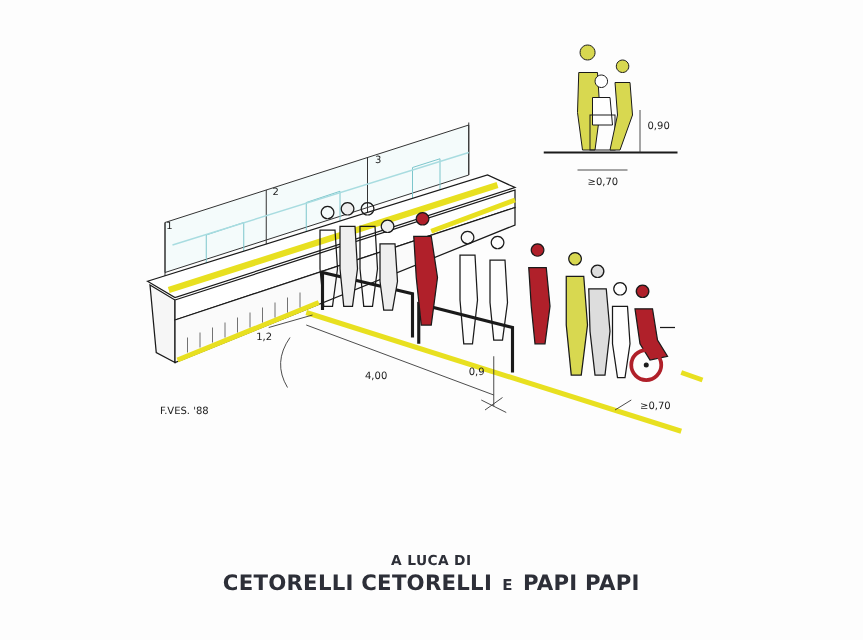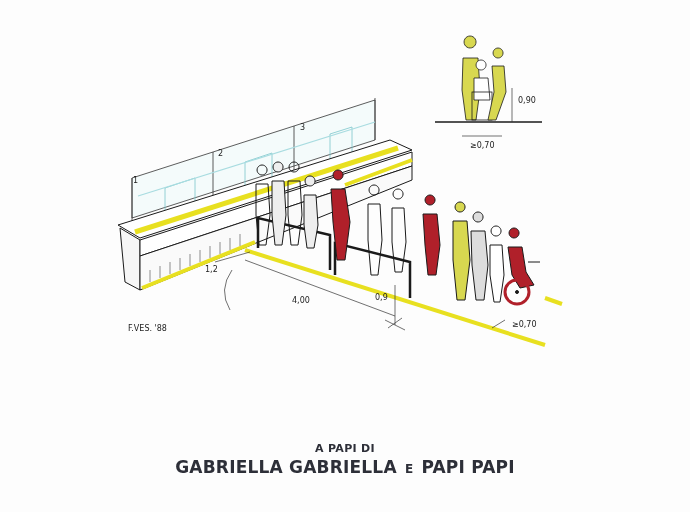--- a/index.html
+++ b/index.html
@@ -102,19 +102,19 @@
     <rect x="472" y="92" width="20" height="28" fill="none" stroke="#1a1a1a" stroke-width="0.8"></rect>
     <path d="M498 58 a5 5 0 1 1 0.1 0 M492 66 L504 66 L506 92 L496 120 L488 120 L494 92 Z" fill="#d8d850" stroke="#1a1a1a" stroke-width="0.8"></path>
     <line x1="512" y1="88" x2="512" y2="122" stroke="#333" stroke-width="0.7"></line>
     <line x1="462" y1="136" x2="502" y2="136" stroke="#333" stroke-width="0.7"></line>
   </g>
   <text class="hand" x="518" y="103">0,90</text>
   <text class="hand" x="470" y="148">≥0,70</text>
 </svg>
 
 <div class="credits">
-  <div class="sub">A PAPI DI</div>
+  <div class="sub">A LUCA DI</div>
   <div class="names">
-    <span>GABRIELLA GABRIELLA</span>
+    <span>CETORELLI CETORELLI</span>
     <span class="small">E</span>
     <span>PAPI PAPI</span>
   </div>
 </div>
 
 </body></html>

